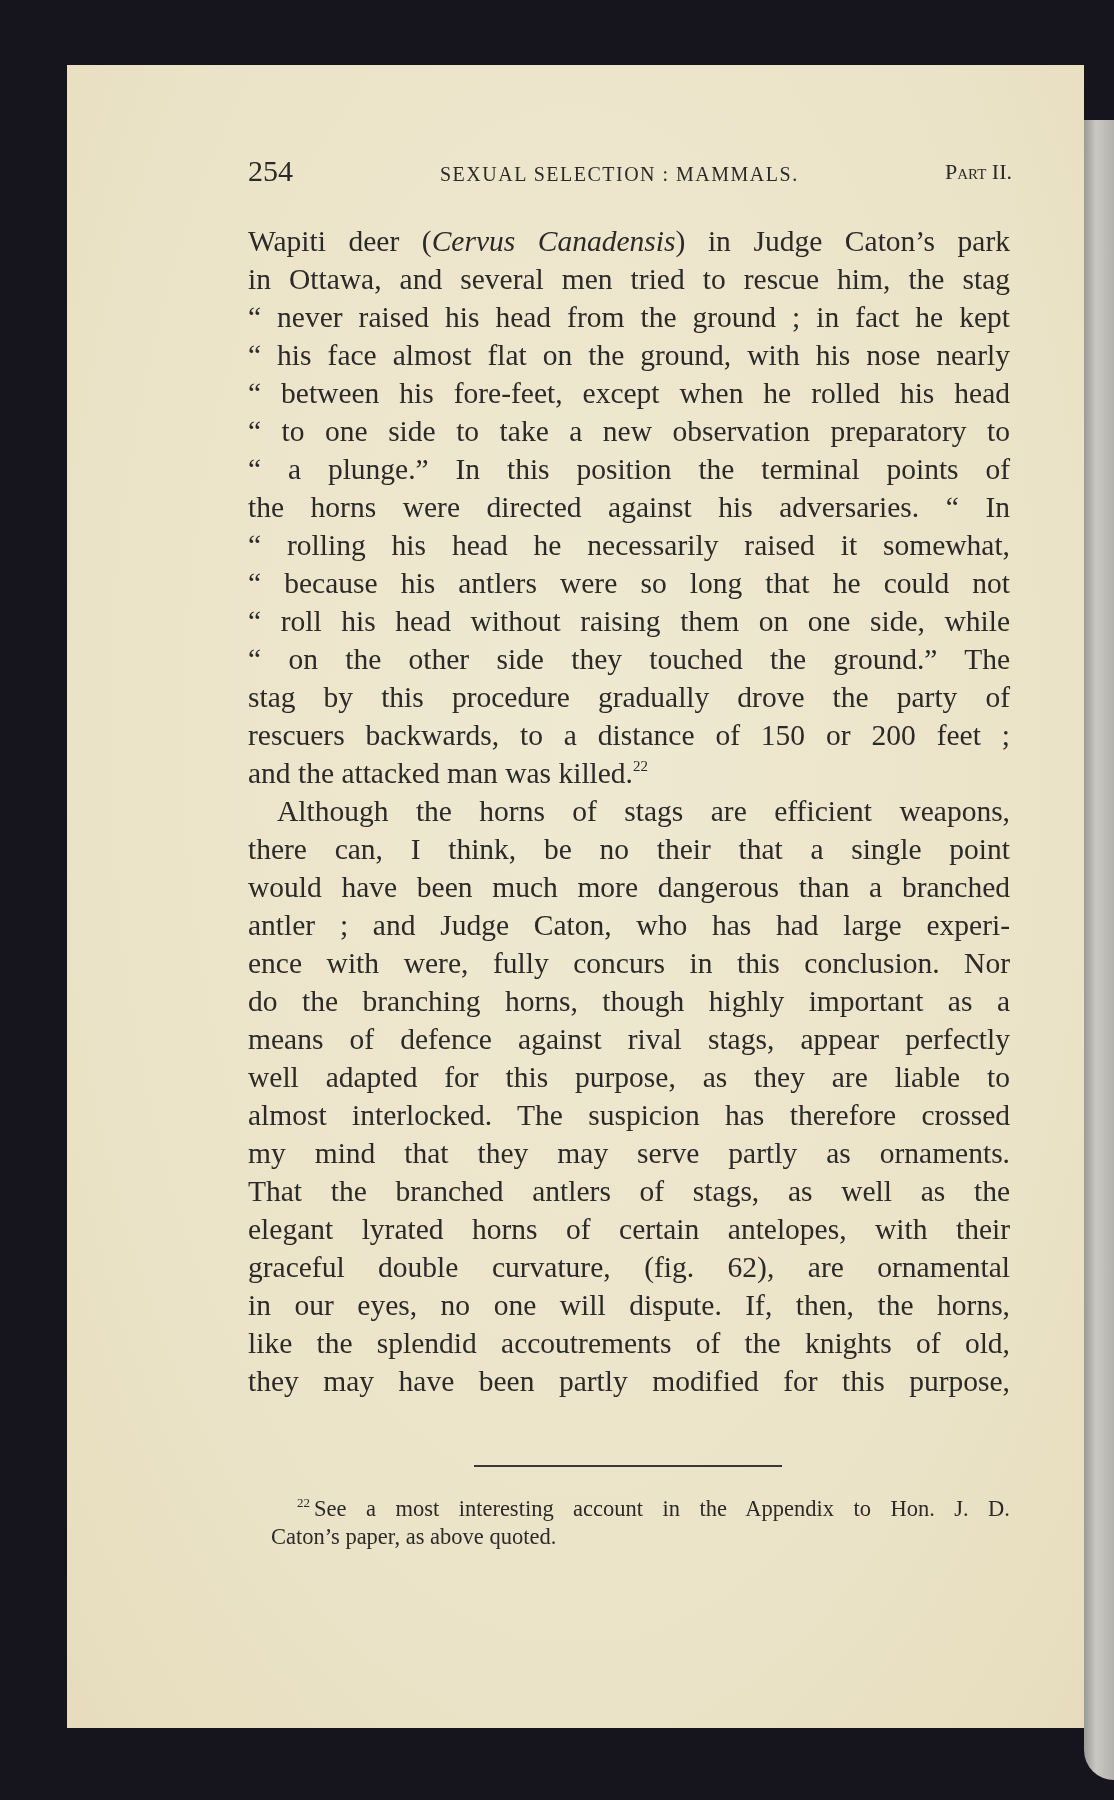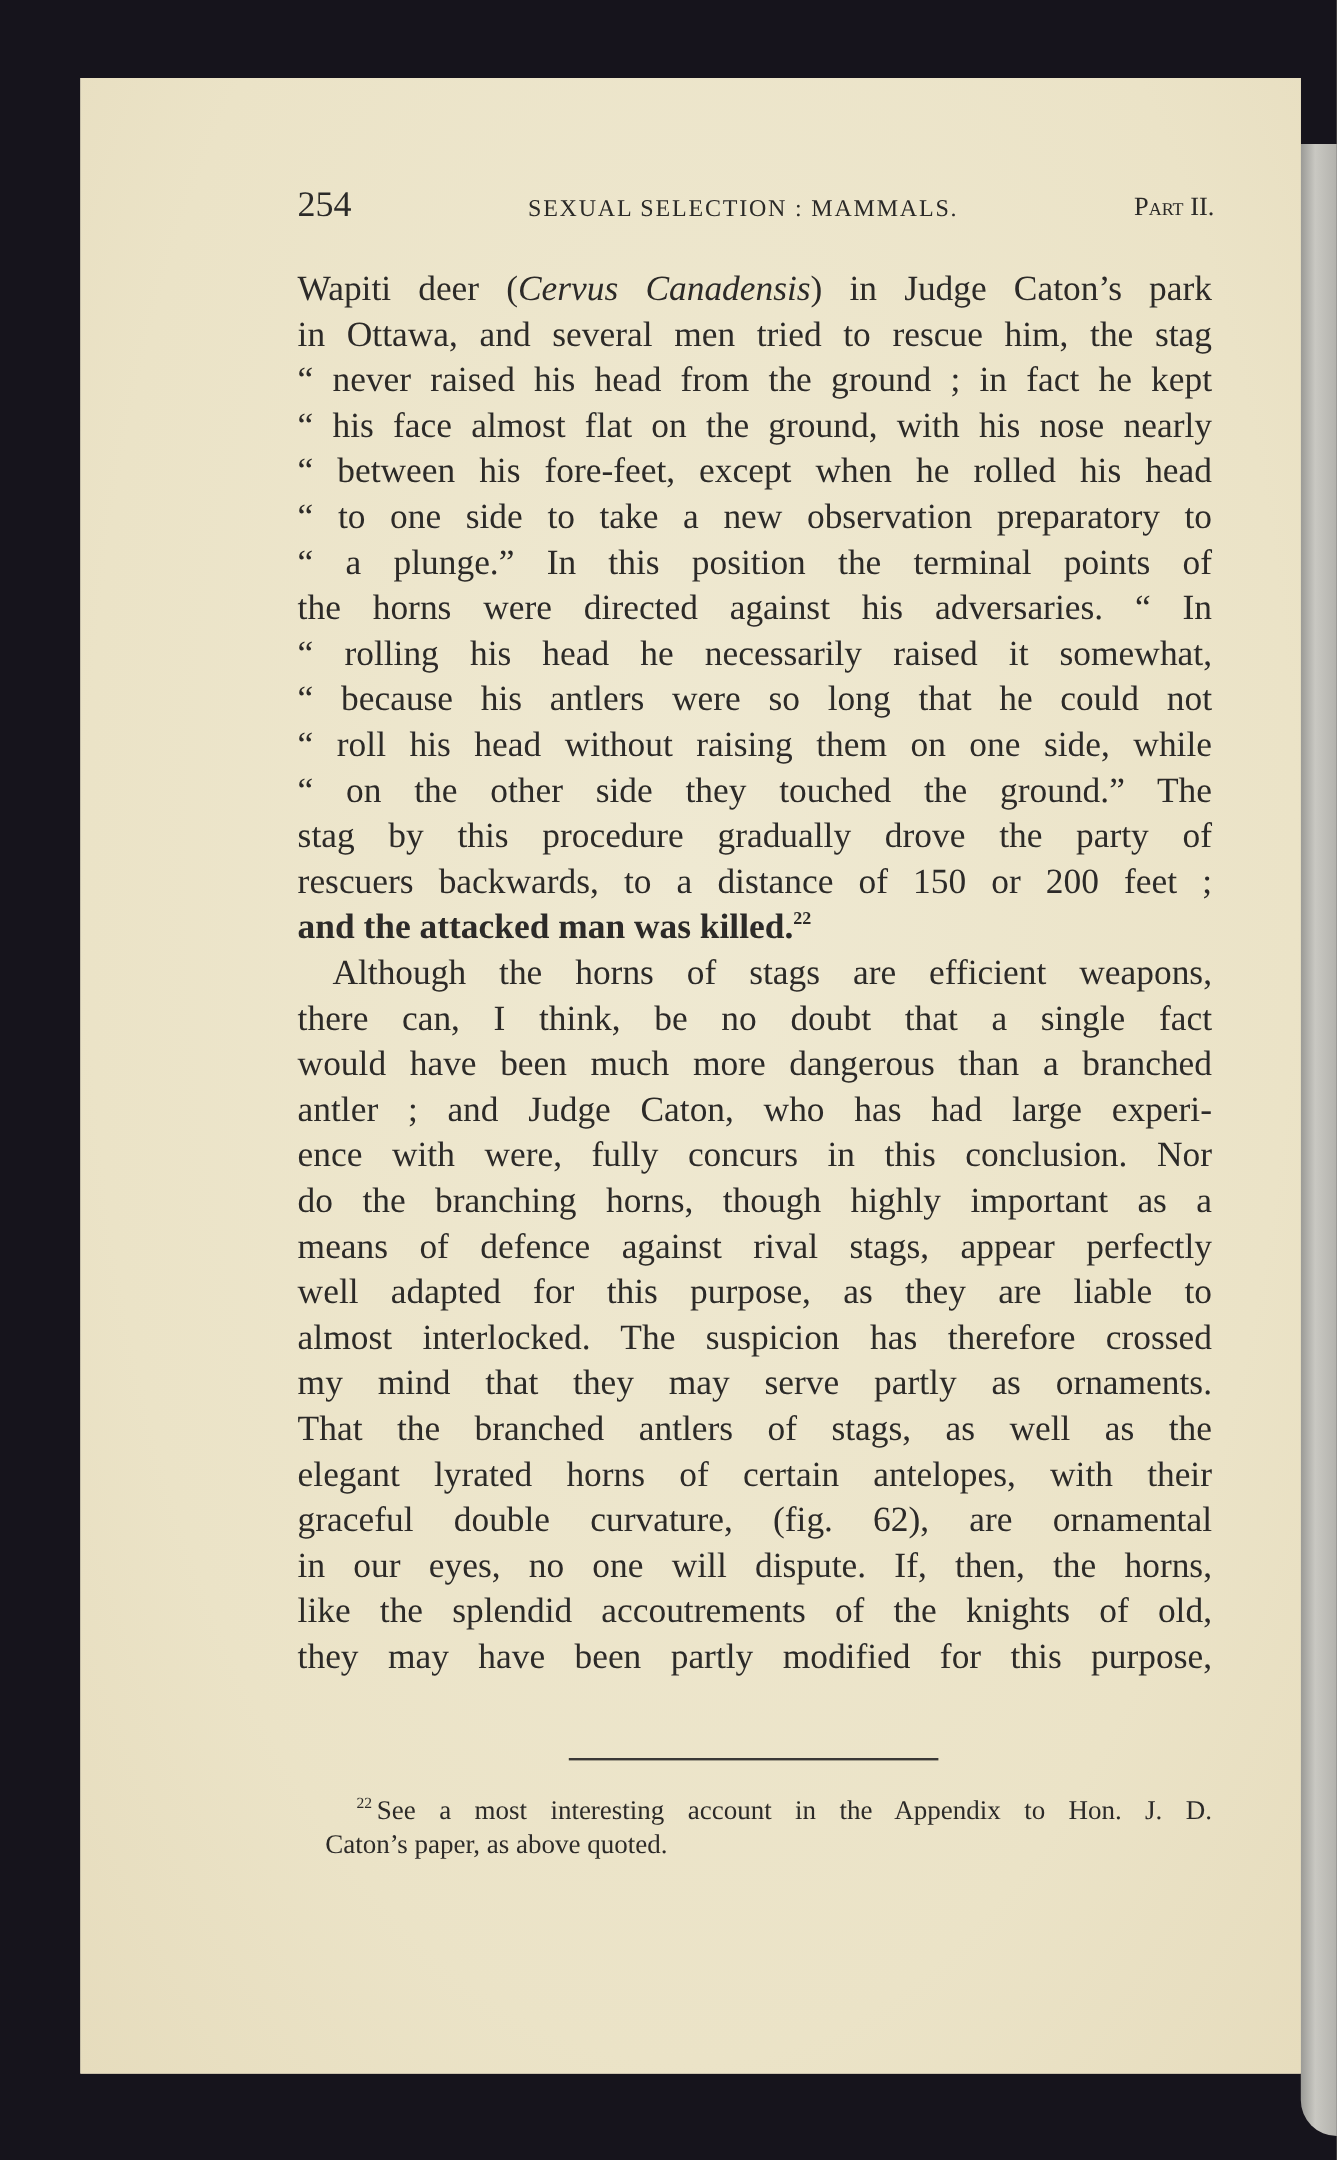--- a/index.html
+++ b/index.html
@@ -29,21 +29,21 @@
   }
   .head-part {
     position: absolute; right: 0; top: 4px; font-size: 22px; line-height: 30px;
     font-variant: small-caps;
   }
   .body-text {
     position: absolute; left: 181px; top: 157px; width: 762px;
     color: #2c2a28; font-size: 29.5px; line-height: 38px;
   }
   .body-text .line { display: block; text-align: justify; text-align-last: justify; white-space: nowrap; }
-  .body-text .line.end { text-align-last: left; font-weight: bold; }
+  .body-text .line.end { text-align-last: left; }
   .indent { padding-left: 29px; }
   sup { font-size: 15px; vertical-align: 12px; line-height: 0; }
   .footnote-rule {
     position: absolute; left: 407px; top: 1400px; width: 308px; height: 0;
     border-top: 2px solid #3a3836;
   }
   .footnotes {
     position: absolute; left: 181px; top: 1430px; width: 762px;
     color: #2c2a28; font-size: 22.5px; line-height: 28px;
   }
@@ -78,21 +78,21 @@
       <span class="line">“ rolling his head he necessarily raised it somewhat,</span>
       <span class="line">“ because his antlers were so long that he could not</span>
       <span class="line">“ roll his head without raising them on one side, while</span>
       <span class="line">“ on the other side they touched the ground.”  The</span>
       <span class="line">stag by this procedure gradually drove the party of</span>
       <span class="line">rescuers backwards, to a distance of 150 or 200 feet ;</span>
       <span class="line end"><span>and the attacked man was killed.</span><sup>22</sup></span>
     </div>
     <div>
       <span class="line indent">Although the horns of stags are efficient weapons,</span>
-      <span class="line">there can, I think, be no doubt that a single fact</span>
+      <span class="line">there can, I think, be no their that a single point</span>
       <span class="line">would have been much more dangerous than a branched</span>
       <span class="line">antler ; and Judge Caton, who has had large experi-</span>
       <span class="line">ence with were, fully concurs in this conclusion.  Nor</span>
       <span class="line">do the branching horns, though highly important as a</span>
       <span class="line">means of defence against rival stags, appear perfectly</span>
       <span class="line">well adapted for this purpose, as they are liable to</span>
       <span class="line">almost interlocked.  The suspicion has therefore crossed</span>
       <span class="line">my mind that they may serve partly as ornaments.</span>
       <span class="line">That the branched antlers of stags, as well as the</span>
       <span class="line">elegant lyrated horns of certain antelopes, with their</span>

